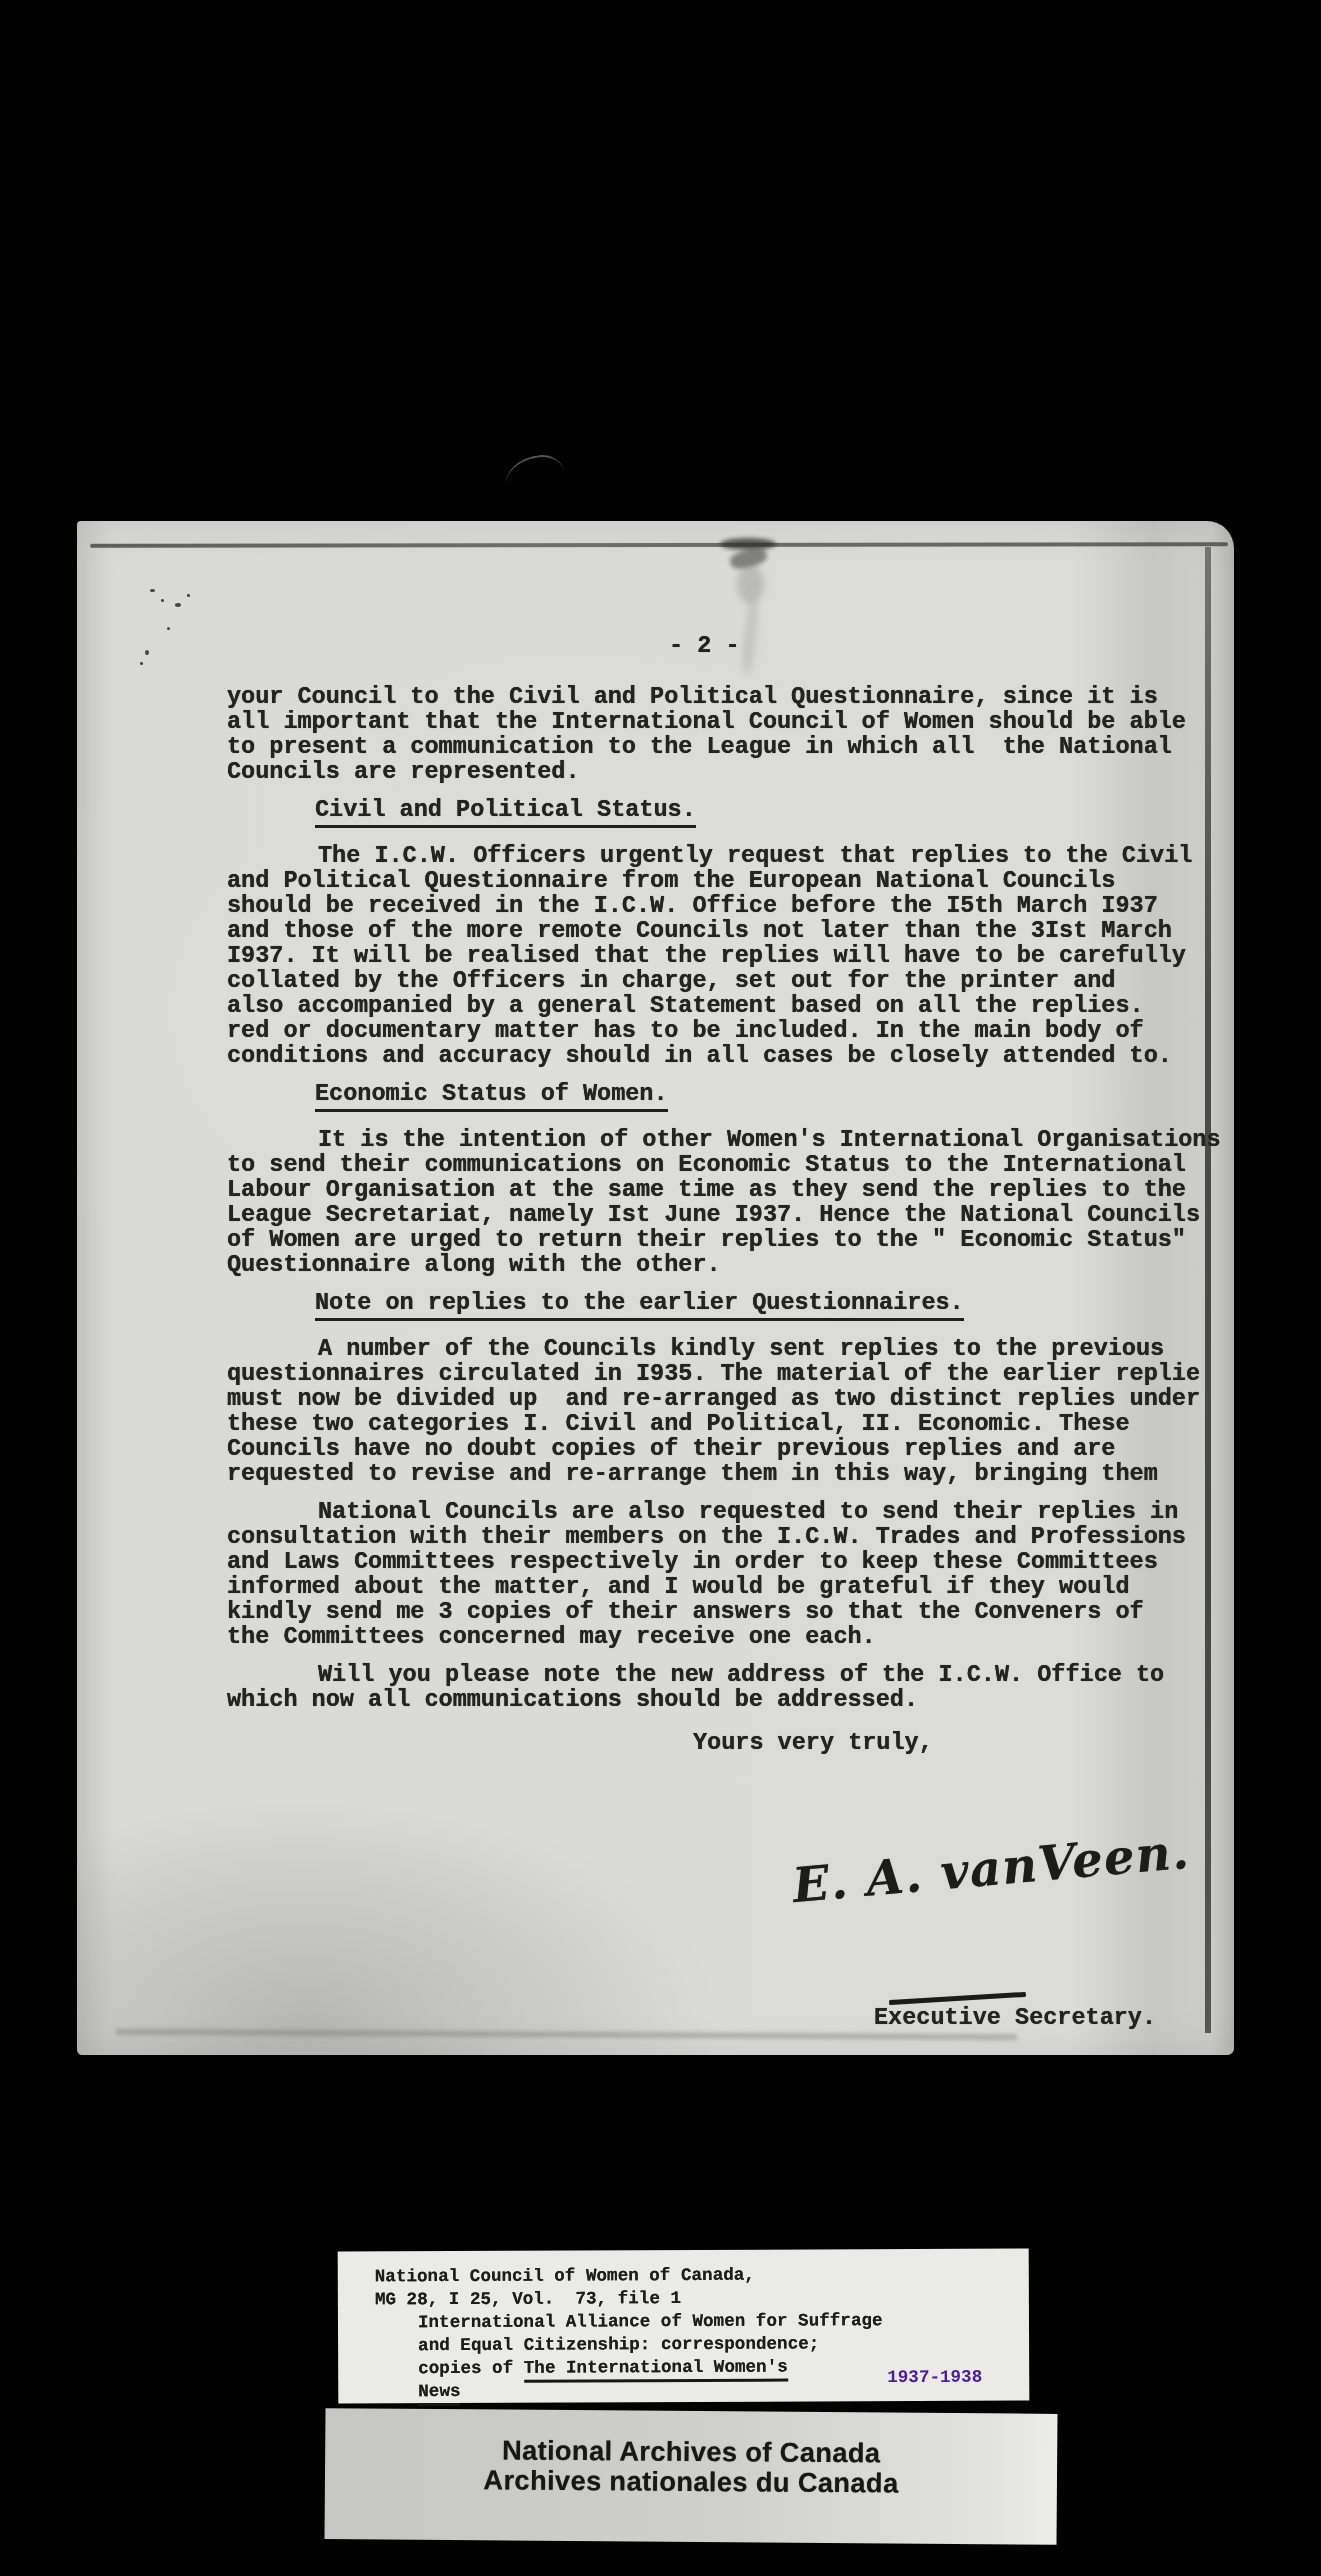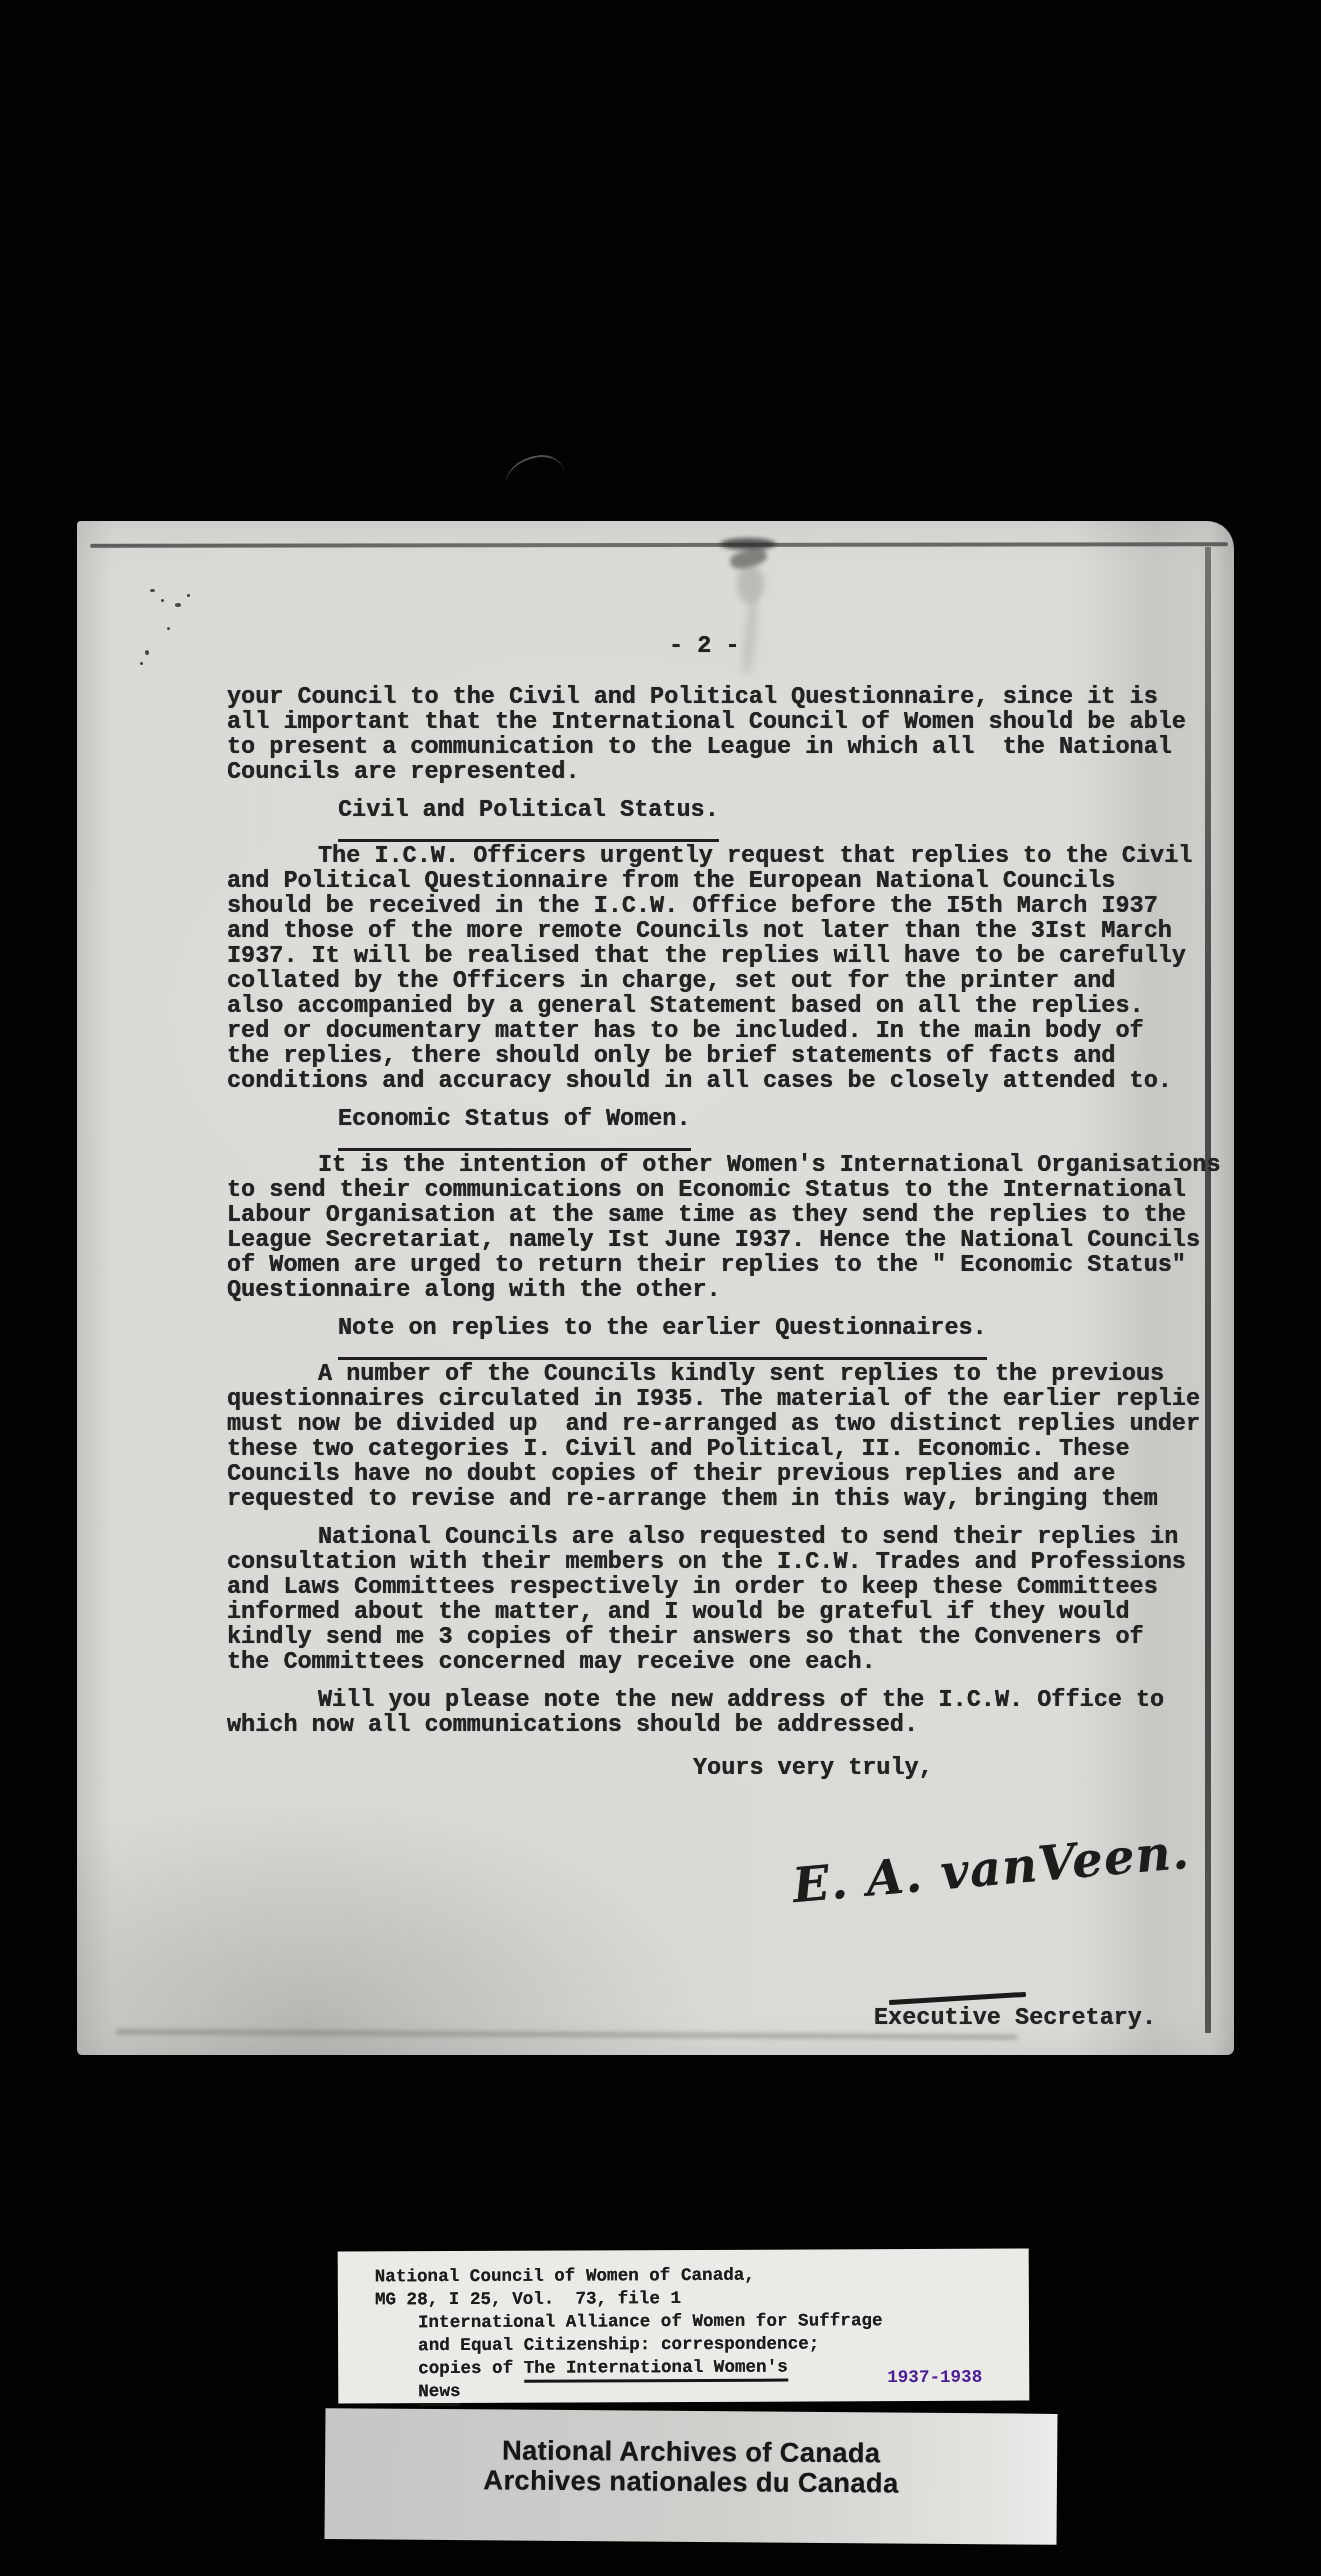--- a/index.html
+++ b/index.html
@@ -41,21 +41,21 @@
 
   
   .letter{position:absolute;left:150px;top:112px;width:973px;
         font:700 23.5px/25px "Liberation Mono","DejaVu Sans Mono",monospace;
         color:#232321;text-shadow:0 0 0.7px rgba(25,25,22,.9),0.3px 0.3px 0 rgba(25,25,22,.25);}
   .pagenum{margin:0 0 26px 442px;white-space:pre;}
   .para{margin:0 0 13px;}
   .line{white-space:pre;}
   .line.first{padding-left:91px;}
   .heading{margin:0 0 21px 88px;}
-  .heading span{border-bottom:3.3px solid #201f1d;padding-bottom:16px;margin-left:23px;}
+  .heading span{border-bottom:3.3px solid #201f1d;padding-bottom:2px;}
   .closing{margin:18.3px 0 0 466px;white-space:pre;}
   .signature{position:absolute;left:715px;top:1319px;
         font-family:"DejaVu Serif","Liberation Serif",serif;font-style:italic;font-weight:700;
         font-size:48px;color:#1c1c1a;transform:rotate(-5deg);letter-spacing:1.3px;
         text-shadow:0 0 0.7px rgba(0,0,0,.55);white-space:pre;}
   .sig-underline{position:absolute;left:812px;top:1475px;width:137px;height:5.2px;background:#1b1b19;
         transform:rotate(-3.5deg);border-radius:1.3px;}
   .role{position:absolute;left:797px;top:1484px;font:700 23.5px/26px "Liberation Mono",monospace;
         color:#232321;text-shadow:0 0 0.7px rgba(25,25,22,.9);white-space:pre;}
 
@@ -116,21 +116,20 @@
           <div class="heading"><span>Civil and Political Status.</span></div>
           <div class="para">
             <div class="line first">The I.C.W. Officers urgently request that replies to the Civil</div>
             <div class="line">and Political Questionnaire from the European National Councils</div>
             <div class="line">should be received in the I.C.W. Office before the I5th March I937</div>
             <div class="line">and those of the more remote Councils not later than the 3Ist March</div>
             <div class="line">I937. It will be realised that the replies will have to be carefully</div>
             <div class="line">collated by the Officers in charge, set out for the printer and</div>
             <div class="line">also accompanied by a general Statement based on all the replies.</div>
             <div class="line">red or documentary matter has to be included. In the main body of</div>
-            <div class="line">the replies, there should only be brief statements of facts and</div>
             <div class="line">conditions and accuracy should in all cases be closely attended to.</div>
           </div>
           <div class="heading"><span>Economic Status of Women.</span></div>
           <div class="para">
             <div class="line first">It is the intention of other Women's International Organisations</div>
             <div class="line">to send their communications on Economic Status to the International</div>
             <div class="line">Labour Organisation at the same time as they send the replies to the</div>
             <div class="line">League Secretariat, namely Ist June I937. Hence the National Councils</div>
             <div class="line">of Women are urged to return their replies to the " Economic Status"</div>
             <div class="line">Questionnaire along with the other.</div>

